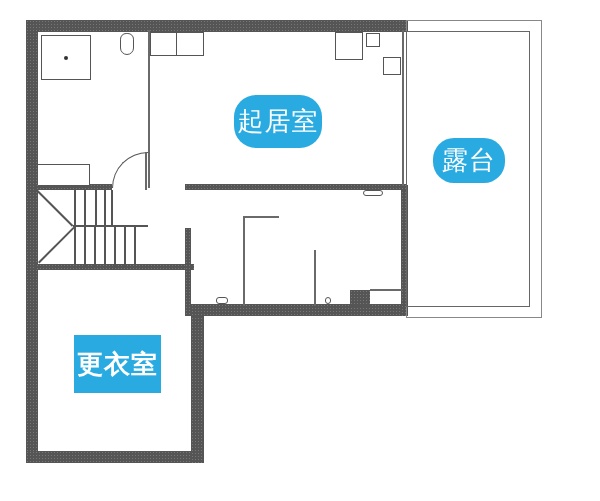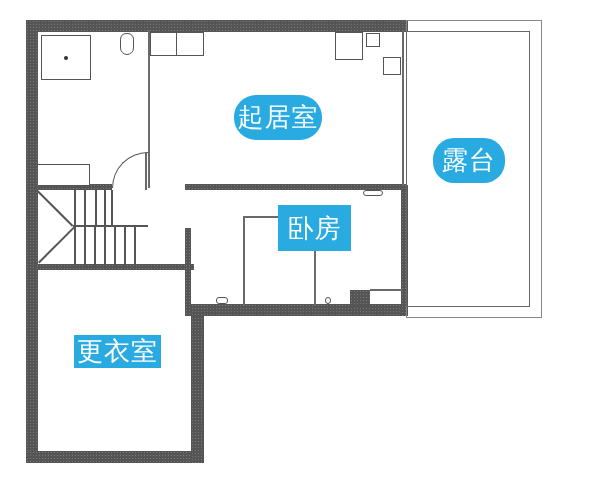--- a/index.html
+++ b/index.html
@@ -77,18 +77,17 @@
     <div class="stair-line" style="left:66px; top:36px; width:1.5px; height:40px;"></div>
     <div class="stair-line" style="left:76px; top:36px; width:1.5px; height:40px;"></div>
     <div class="stair-line" style="left:86px; top:36px; width:1.5px; height:40px;"></div>
     <div class="stair-line" style="left:96px; top:36px; width:1.5px; height:40px;"></div>
   </div>
 
   <div class="fixture" style="left:363px; top:190px; width:20px; height:6px; border-radius:3px;"></div>
   <div class="fixture" style="left:216px; top:297px; width:12px; height:7px; border-radius:3px;"></div>
   <div class="fixture" style="left:325px; top:297px; width:6px; height:7px; border-radius:3px;"></div>
 
-  <div class="label" style="left:234px; top:95px; width:88px; height:45px;border-radius:22px;">起居室</div>
+  <div class="label" style="left:234px; top:95px; width:88px; height:53px;border-radius:22px;">起居室</div>
   <div class="label" style="left:433px; top:138px; width:72px; height:45px;border-radius:21px;">露台</div>
-  <div class="label" style="left:278px; top:205px; width:73px; height:46px;">卧房</div>
-  <div class="label" style="left:74px; top:335px; width:87px; height:33px;">更衣室</div>
+  <div class="label" style="left:74px; top:335px; width:87px; height:58px;font-weight:bold;">更衣室</div>
 
 </div>
 
 </body></html>

